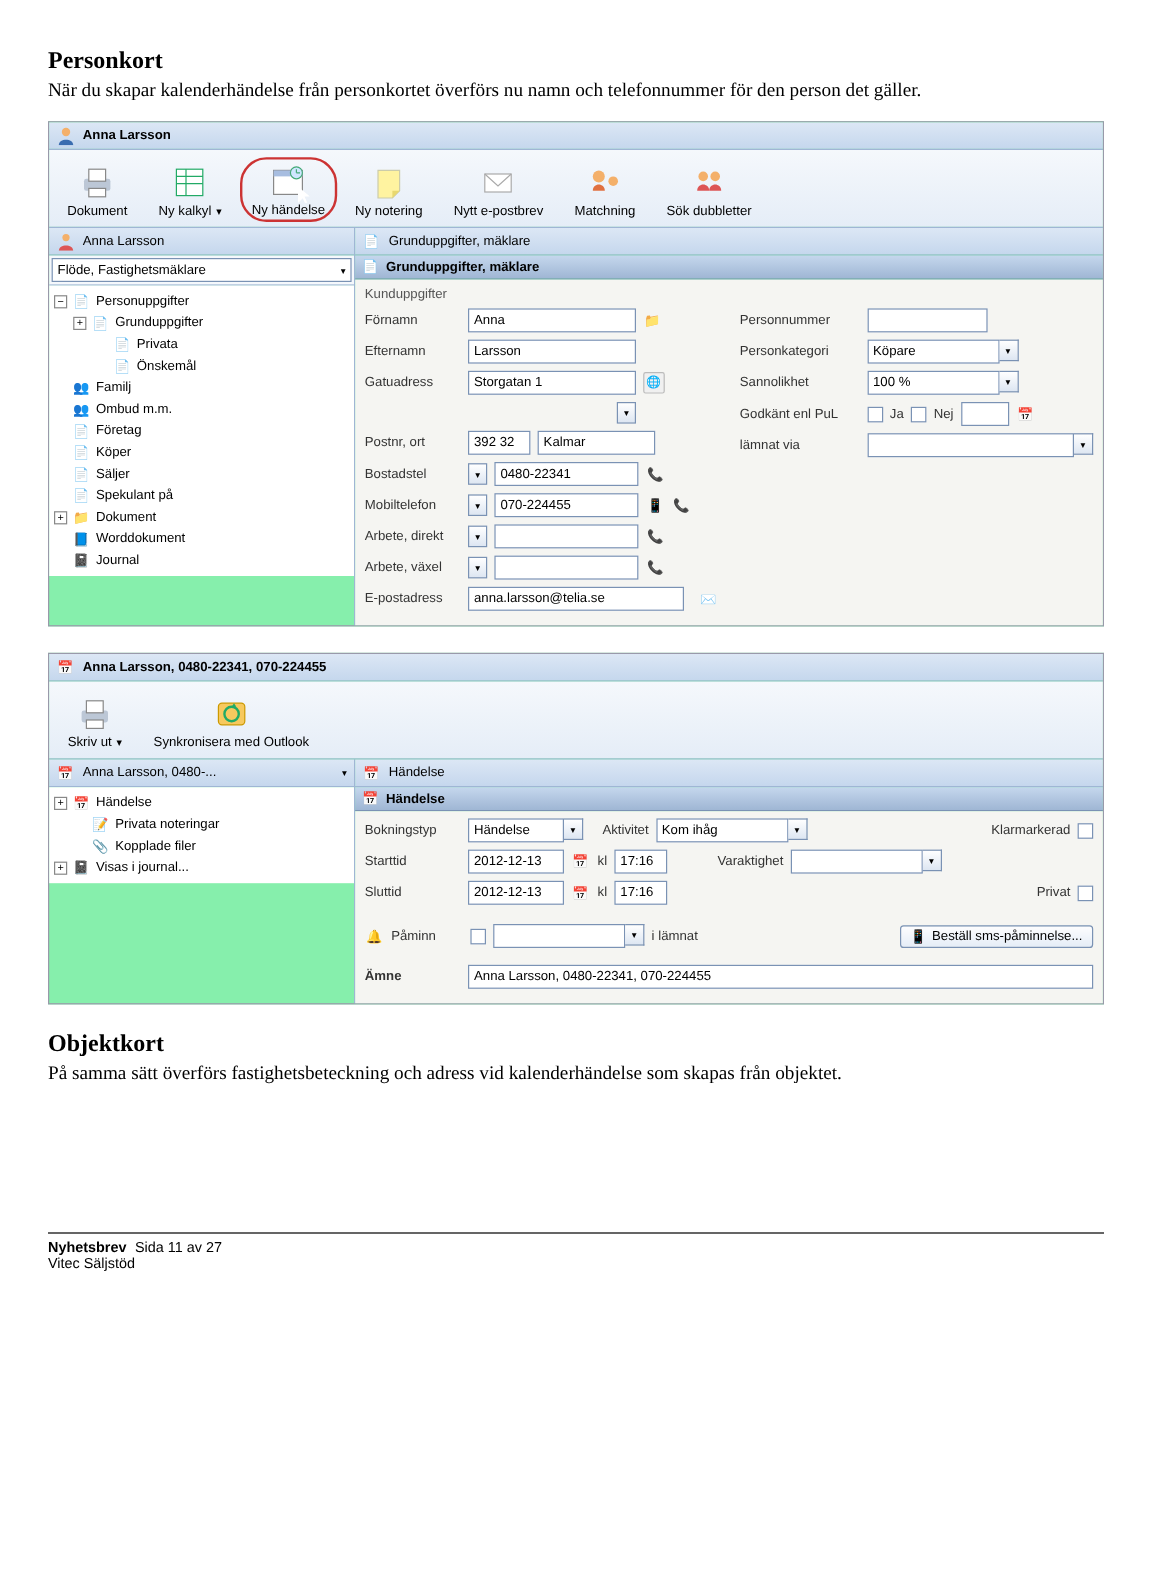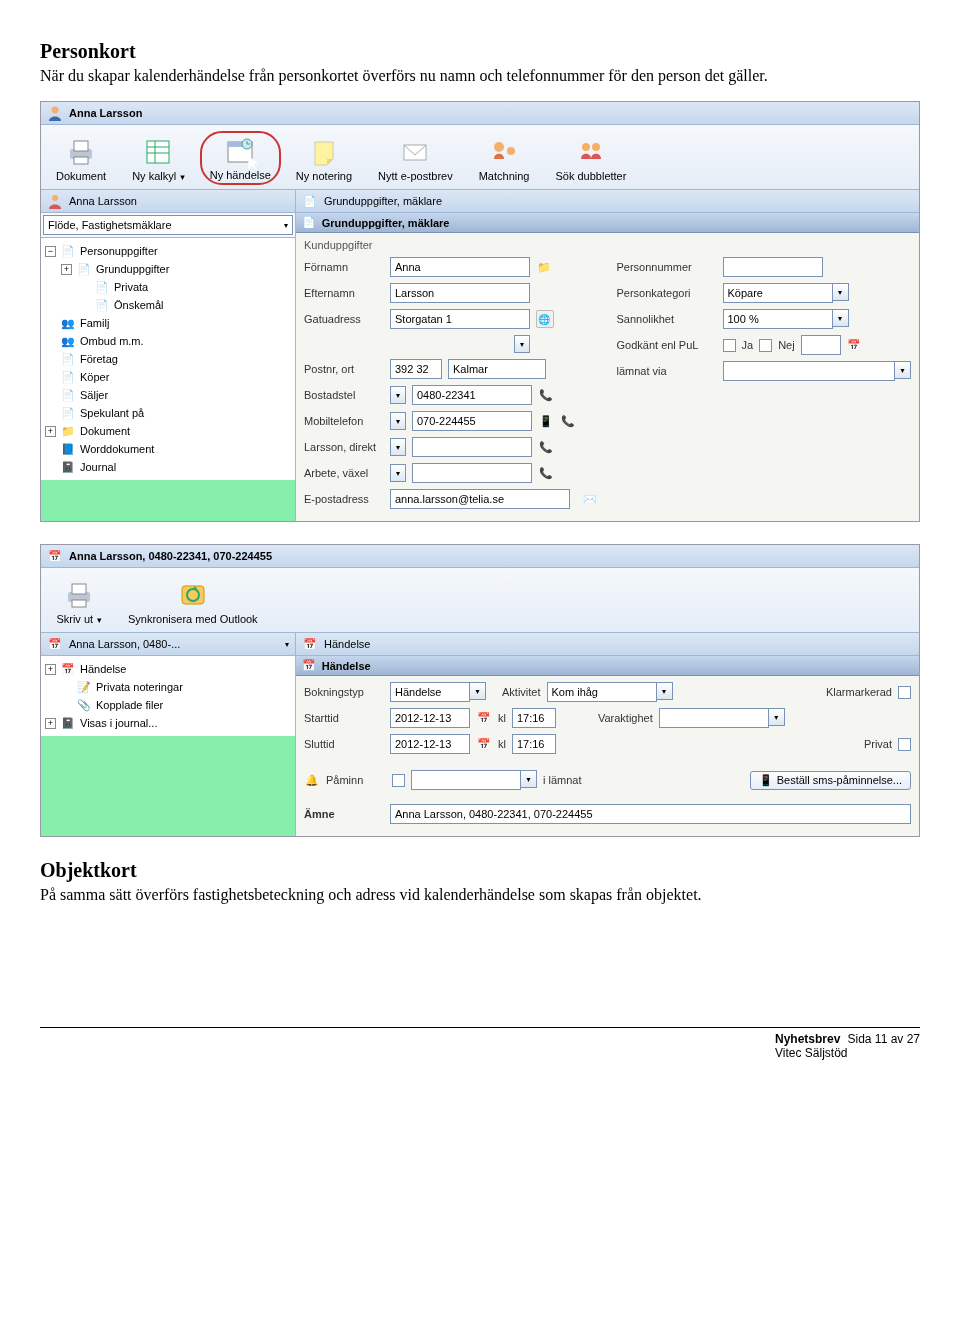--- a/index.html
+++ b/index.html
@@ -32,21 +32,21 @@
   .icn16 { width:16px; height:16px; display:inline-flex; align-items:center; justify-content:center; }
   .sectionhdr { background: linear-gradient(#c5d7ed,#9fb6d4); color:#000; font-weight:bold; padding:3px 6px; border-bottom:1px solid #7a92b4; display:flex; align-items:center; gap:6px; }
   .formarea { padding:6px 8px; background:#f5f5f2; }
   .frow { display:flex; align-items:center; margin-bottom:6px; gap:6px; }
   .frow .lab { font-size:11px; color:#333; }
   .frow input[type=text], .sel2 { height:20px; border:1px solid #7a92b4; background:#fff; font-size:11px; padding:0 4px; }
   .frow .mini { width:18px; height:18px; display:inline-flex; align-items:center; justify-content:center; border:1px solid #bbb; border-radius:2px; background:#f0f0f0; font-size:10px; }
   .frow .dd { width:16px; height:18px; border:1px solid #7a92b4; border-left:none; background:linear-gradient(#fff,#dde6f2); display:inline-flex; align-items:center; justify-content:center; font-size:8px; }
   .chk { width:13px; height:13px; border:1px solid #7a92b4; background:#fff; display:inline-block; }
   .tinyicon { width:16px; height:16px; display:inline-flex; align-items:center; justify-content:center; }
-  .footer { margin-top:120px; border-top:1px solid #000; padding-top:4px; display:flex; justify-content:flex-end; font-family: 'Gill Sans', Arial, sans-serif; font-size:12px; }
+  .footer { margin-top:120px; border-top:1px solid #000; padding-top:4px; display:flex; justify-content:flex-start; font-family: 'Gill Sans', Arial, sans-serif; font-size:12px; }
   .footer b { font-weight:bold; }
   svg { display:block; }
   .cursor { position:relative; }
   .cursor::after { content:""; position:absolute; right:-2px; bottom:-2px; width:10px; height:14px; background:#fff; clip-path: polygon(0 0, 100% 60%, 55% 60%, 80% 100%, 60% 100%, 40% 70%, 0 100%); border:0; }
   .btn3d { border:1px solid #7a92b4; background:linear-gradient(#fdfdfe,#e5edf7); padding:2px 8px; border-radius:3px; font-size:11px; display:flex; align-items:center; gap:4px; }
 </style>
 </head>
 <body>
 
 <h2 class="sect">Personkort</h2>
@@ -264,21 +264,21 @@
                 <span class="tinyicon">📞</span>
               </div>
             <div class="frow">
                 <span class="lab" style="width:80px;">Mobiltelefon</span>
                 <span class="dd" style="border:1px solid #7a92b4;">▾</span>
                 <input type="text" style="width: 120px;" value="070-224455">
                 <span class="tinyicon">📱</span>
                 <span class="tinyicon">📞</span>
               </div>
             <div class="frow">
-                <span class="lab" style="width:80px;">Larsson, direkt</span>
+                <span class="lab" style="width:80px;">Arbete, direkt</span>
                 <span class="dd" style="border:1px solid #7a92b4;">▾</span>
                 <input type="text" style="width: 120px;">
                 <span class="tinyicon">📞</span>
               </div>
             <div class="frow">
                 <span class="lab" style="width:80px;">Arbete, växel</span>
                 <span class="dd" style="border:1px solid #7a92b4;">▾</span>
                 <input type="text" style="width: 120px;">
                 <span class="tinyicon">📞</span>
               </div>

